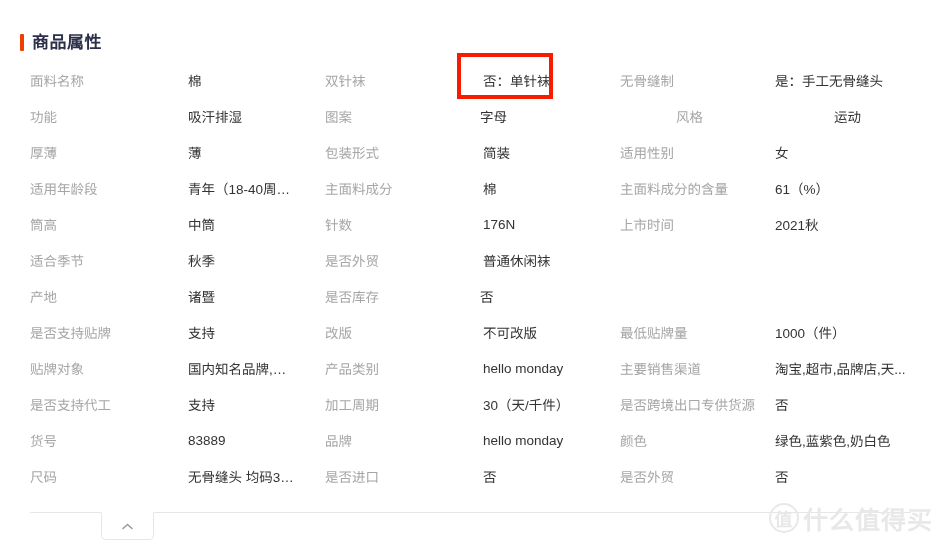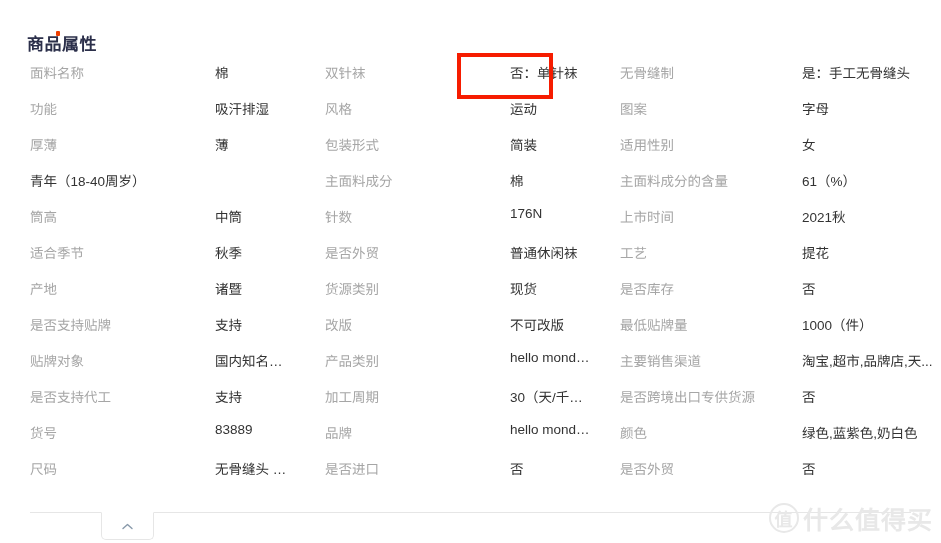--- a/index.html
+++ b/index.html
@@ -13,26 +13,25 @@
     background: #ffffff;
     font-family: "Liberation Sans", "DejaVu Sans", sans-serif;
     overflow: hidden;
     position: relative;
     -webkit-font-smoothing: antialiased;
   }
 
   
   .section-header {
     position: absolute;
-    left: 27px;
+    left: 20px;
     top: 31px;
     display: flex;
     align-items: center;
     height: 22px;
-    flex-direction: column;
   }
   .accent-bar {
     width: 4px;
     height: 17px;
     background: #ef3f00;
     border-radius: 1px;
     margin-right: 8px;
   }
   .section-title {
     font-size: 17px;
@@ -50,23 +49,23 @@
     top: 62px;
     width: 941px;
   }
   .attr-row {
     display: flex;
     height: 36px;
     align-items: center;
   }
   .attr-cell {
     display: flex;
+    align-items: center;
     height: 36px;
     box-sizing: border-box;
-    gap: 27px;
   }
   .attr-cell.c1 { width: 295px; padding-left: 30px; }
   .attr-cell.c2 { width: 295px; padding-left: 30px; }
   .attr-cell.c3 { width: 351px; padding-left: 30px; }
 
   .attr-label {
     color: #a6a6a6;
     font-size: 13.5px;
     width: 158px;
     flex: 0 0 158px;
@@ -177,45 +176,46 @@
       <div class="attr-cell c3">
         <div class="attr-label">无骨缝制</div>
         <div class="attr-value">是：手工无骨缝头</div>
       </div>
     </div>
     <div class="attr-row">
       <div class="attr-cell c1">
         <div class="attr-label">功能</div>
         <div class="attr-value">吸汗排湿</div>
       </div>
+      <div class="attr-cell c3">
+        <div class="attr-label">图案</div>
+        <div class="attr-value">字母</div>
+      </div>
       <div class="attr-cell c2">
         <div class="attr-label">风格</div>
         <div class="attr-value">运动</div>
       </div>
-      <div class="attr-cell c3">
-        <div class="attr-label">图案</div>
-        <div class="attr-value">字母</div>
-      </div>
     </div>
     <div class="attr-row">
       <div class="attr-cell c2">
         <div class="attr-label">厚薄</div>
         <div class="attr-value">薄</div>
       </div>
       <div class="attr-cell c1">
         <div class="attr-label">包装形式</div>
         <div class="attr-value">简装</div>
       </div>
       <div class="attr-cell c3">
         <div class="attr-label">适用性别</div>
         <div class="attr-value">女</div>
       </div>
     </div>
     <div class="attr-row">
       <div class="attr-cell c1">
+        <div class="attr-label">适用年龄段</div>
         <div class="attr-value">青年（18-40周岁）</div>
       </div>
       <div class="attr-cell c2">
         <div class="attr-label">主面料成分</div>
         <div class="attr-value">棉</div>
       </div>
       <div class="attr-cell c3">
         <div class="attr-label">主面料成分的含量</div>
         <div class="attr-value">61（%）</div>
       </div>
@@ -236,33 +236,25 @@
     </div>
     <div class="attr-row">
       <div class="attr-cell c1">
         <div class="attr-label">适合季节</div>
         <div class="attr-value">秋季</div>
       </div>
       <div class="attr-cell c2">
         <div class="attr-label">是否外贸</div>
         <div class="attr-value">普通休闲袜</div>
       </div>
-      <div class="attr-cell c3">
-        <div class="attr-label">工艺</div>
-        <div class="attr-value">提花</div>
-      </div>
     </div>
     <div class="attr-row">
       <div class="attr-cell c1">
         <div class="attr-label">产地</div>
         <div class="attr-value">诸暨</div>
-      </div>
-      <div class="attr-cell c2">
-        <div class="attr-label">货源类别</div>
-        <div class="attr-value">现货</div>
       </div>
       <div class="attr-cell c3">
         <div class="attr-label">是否库存</div>
         <div class="attr-value">否</div>
       </div>
     </div>
     <div class="attr-row">
       <div class="attr-cell c1">
         <div class="attr-label">是否支持贴牌</div>
         <div class="attr-value">支持</div>

